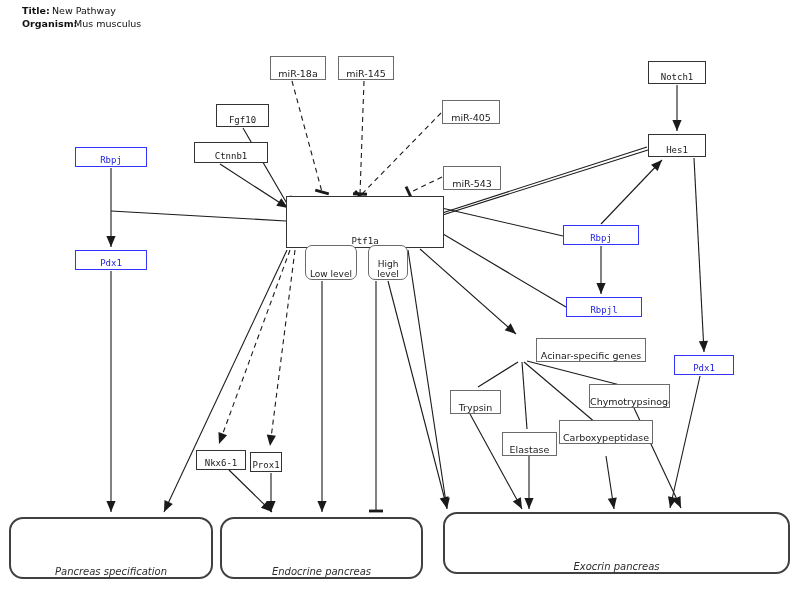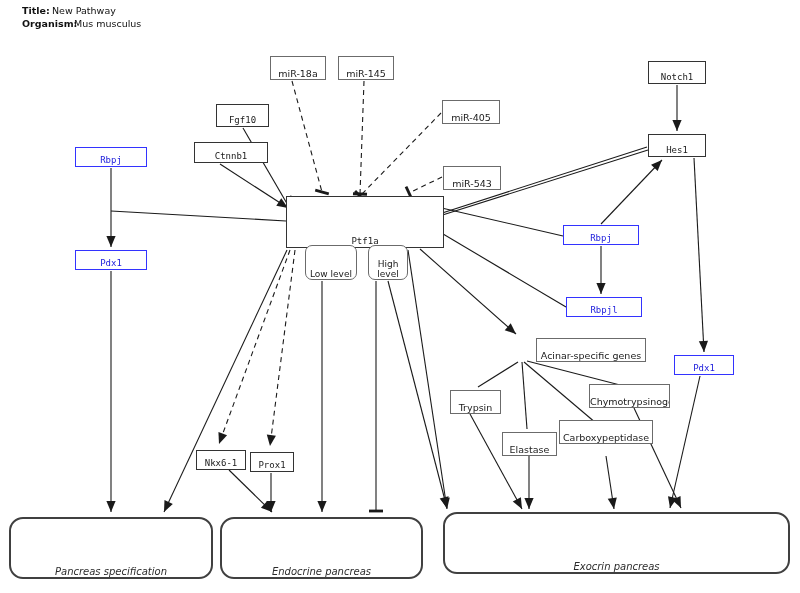--- a/index.html
+++ b/index.html
@@ -231,21 +231,21 @@
       </div>
       <div class="node sans" style="left: 559px; top: 420px; width: 94px; height: 24px;">
         <span class="txt">Carboxypeptidase</span>
       </div>
       <div class="node sans overflow" style="left: 589px; top: 384px; width: 81px; height: 24px;">
         <span class="txt">Chymotrypsinogen</span>
       </div>
       <div class="node mono" style="left: 196px; top: 450px; width: 50px; height: 20px;">
         <span class="txt">Nkx6-1</span>
       </div>
-      <div class="node mono" style="left: 250px; top: 452px; width: 44px; height: 20px;">
+      <div class="node mono" style="left: 250px; top: 452px; width: 32px; height: 20px;">
         <span class="txt">Prox1</span>
       </div>
       <div class="node compartment sans" style="left: 9px; top: 517px; width: 204px; height: 62px;">
         <span class="txt">Pancreas specification</span>
       </div>
       <div class="node compartment sans" style="left: 220px; top: 517px; width: 203px; height: 62px;">
         <span class="txt">Endocrine pancreas</span>
       </div>
       <div class="node compartment sans" style="left: 443px; top: 512px; width: 347px; height: 62px;">
         <span class="txt">Exocrin pancreas</span>

